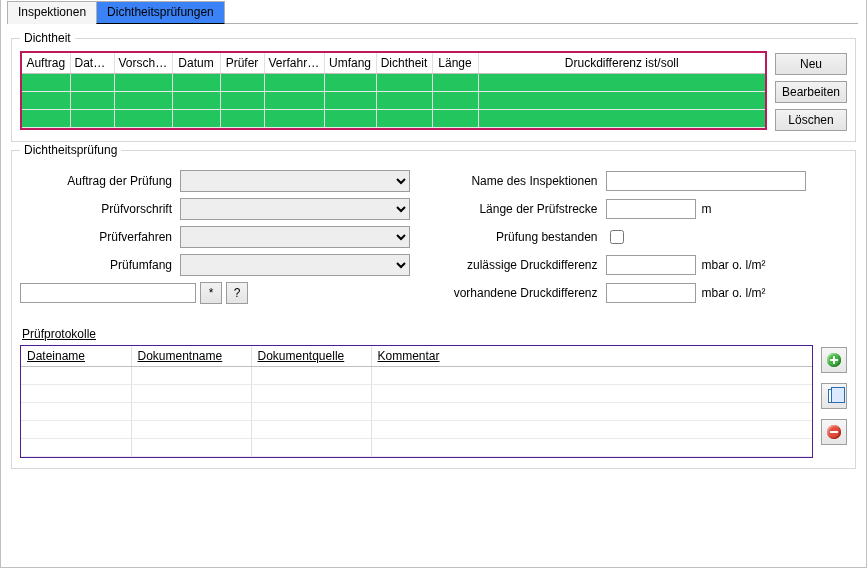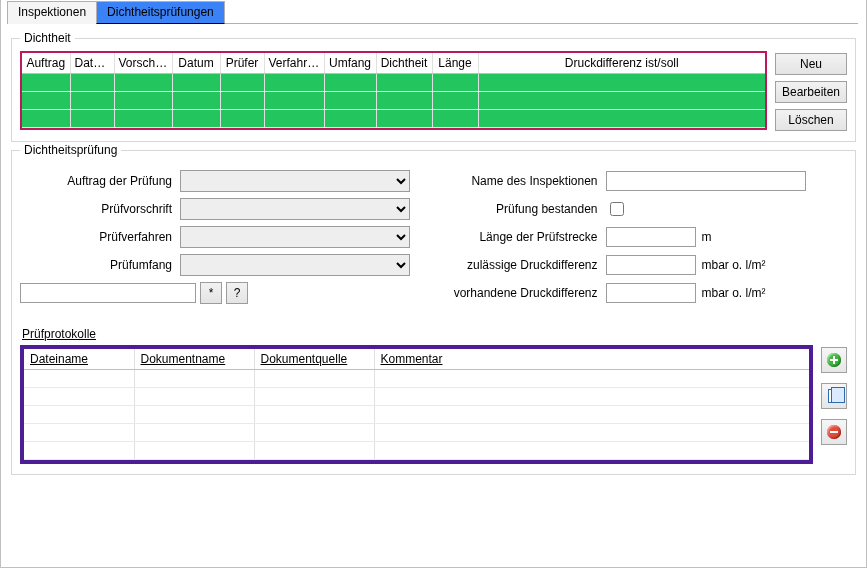--- a/index.html
+++ b/index.html
@@ -149,21 +149,21 @@
     padding: 0;
     margin-left: 4px;
   }
   input[type=checkbox].chk { width: 14px; height: 14px; }
   
   .proto-section { margin-top: 18px; text-decoration: underline; }
   .proto-label { margin: 0 0 4px 2px; }
   .proto-row { display: flex; gap: 8px; align-items: flex-start; }
   .proto-grid {
     flex: 1;
-    border: 4px solid #4c1d95;
+    border: 1px solid #4c1d95;
   }
   .proto-grid table { width: 100%; border-collapse: collapse; table-layout: fixed; }
   .proto-grid th, .proto-grid td {
     border-right: 1px solid #e0e0e0;
     border-bottom: 1px solid #e9e9e9;
     padding: 3px 6px;
     font-weight: normal;
     text-align: left;
     height: 18px;
   }
@@ -305,27 +305,27 @@
             <button class="small-btn">?</button>
           </div>
         </div>
 
         <div class="formcol">
           <div class="formrow">
             <label class="fl">Name des Inspektionen</label>
             <input class="txt w200" style="">
           </div>
           <div class="formrow">
-            <label class="fl">Prüfung bestanden</label>
-            <input type="checkbox" class="chk" style="">
-          </div>
-          <div class="formrow">
             <label class="fl">Länge der Prüfstrecke</label>
             <input class="txt w110" style="">
             <span class="unit">m</span>
+          </div>
+          <div class="formrow">
+            <label class="fl">Prüfung bestanden</label>
+            <input type="checkbox" class="chk" style="">
           </div>
           <div class="formrow">
             <label class="fl">zulässige Druckdifferenz</label>
             <input class="txt w110" style="">
             <span class="unit">mbar o.  l/m²</span>
           </div>
           <div class="formrow">
             <label class="fl">vorhandene Druckdifferenz</label>
             <input class="txt w110" style="">
             <span class="unit">mbar o.  l/m²</span>

